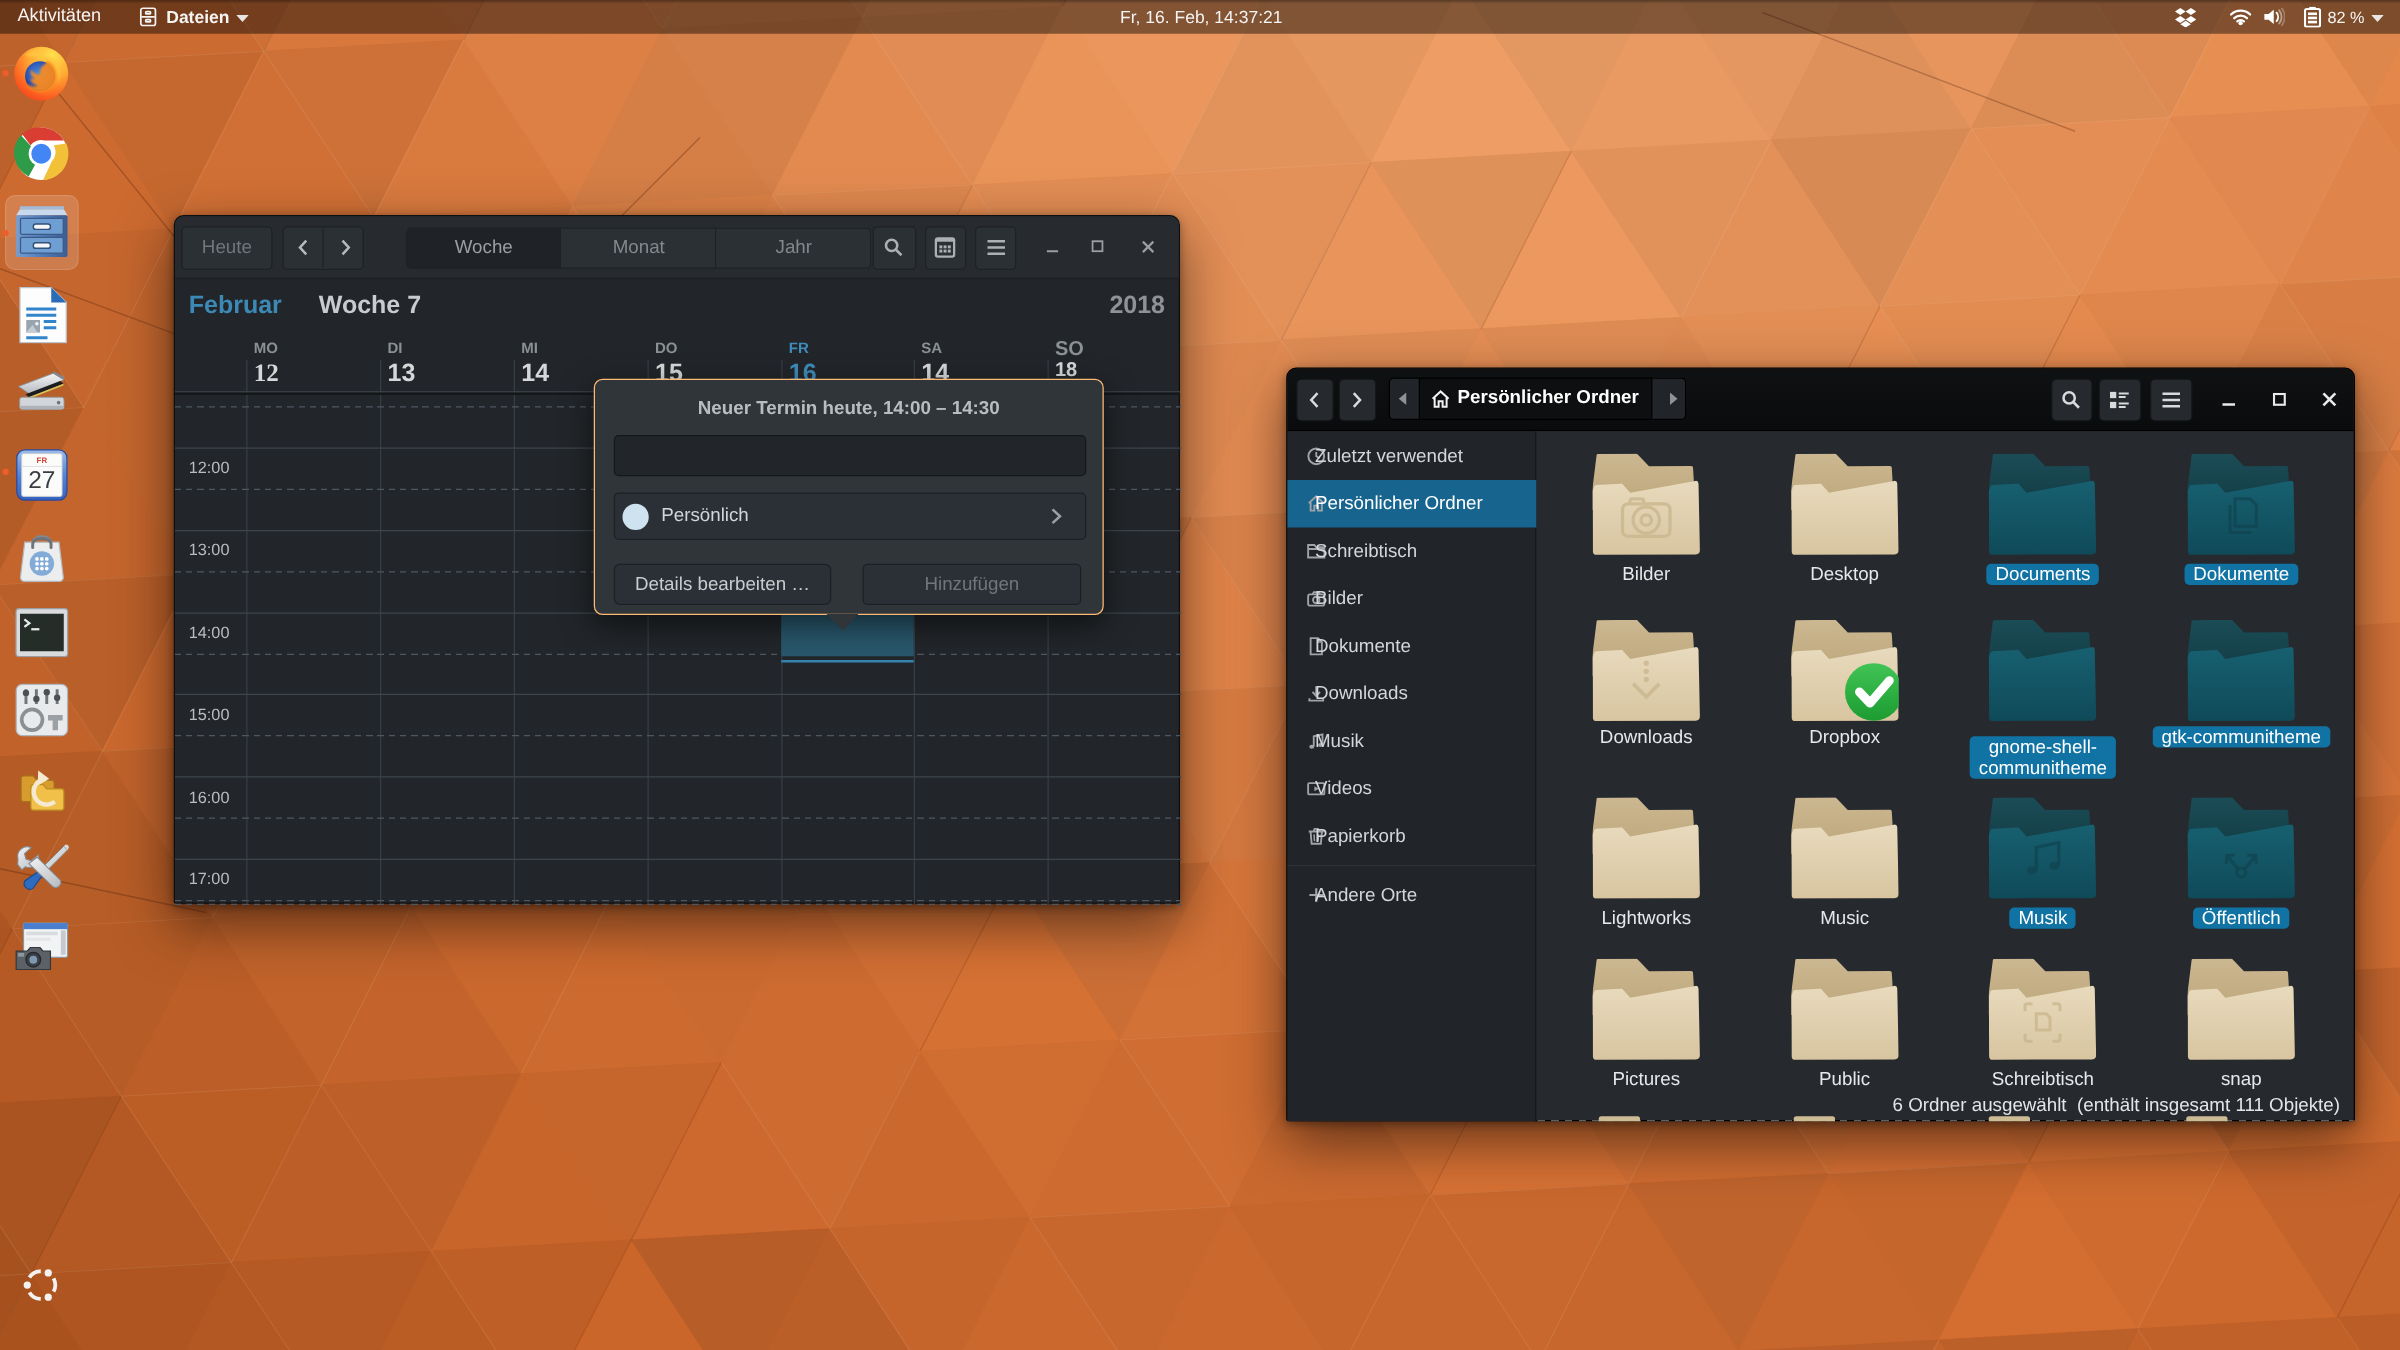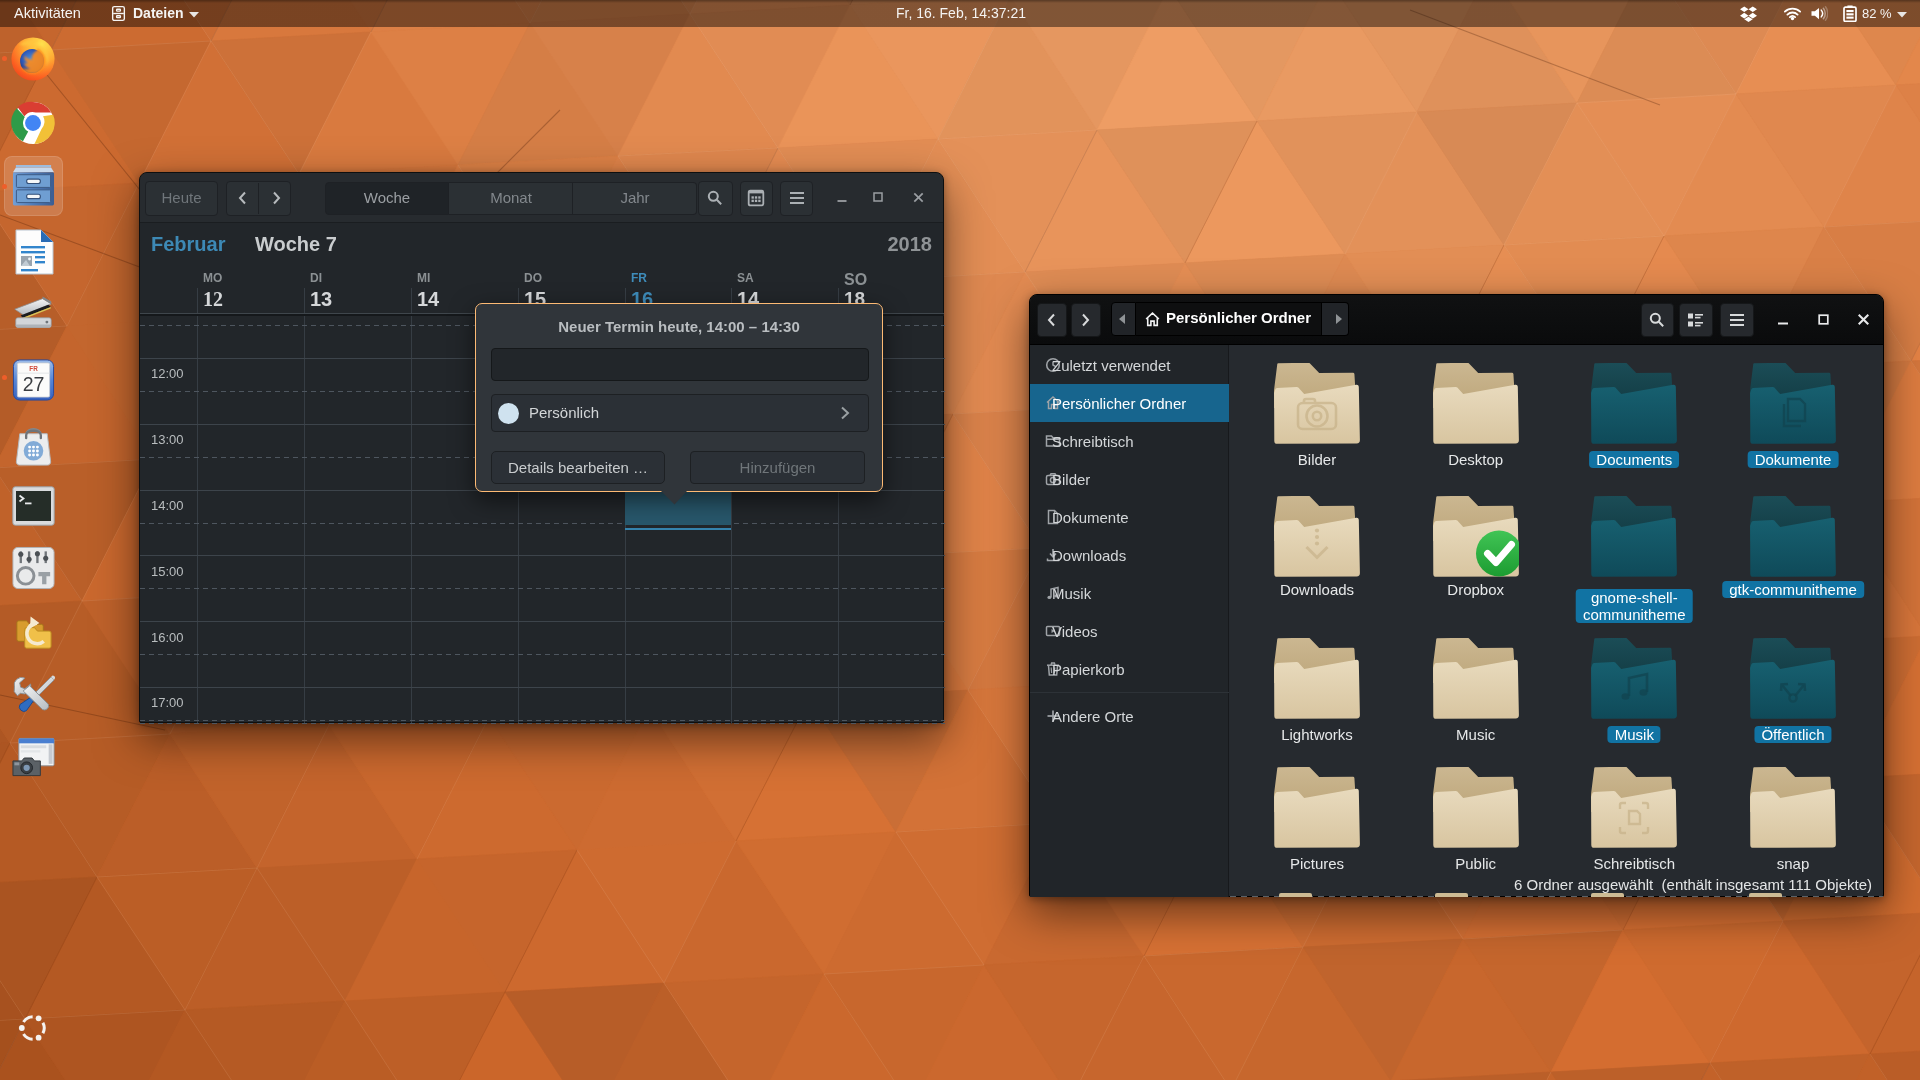--- a/index.html
+++ b/index.html
@@ -1159,21 +1159,21 @@
 <div class="abs" style="left:170px;top:115px;font-size:20px;font-weight:bold;color:#d5d7d9;">13</div>
 <div class="abs" style="left:277px;top:98px;font-size:12px;font-weight:bold;color:#8b9093;">MI</div>
 <div class="abs" style="left:277px;top:115px;font-size:20px;font-weight:bold;color:#d5d7d9;">14</div>
 <div class="abs" style="left:384px;top:98px;font-size:12px;font-weight:bold;color:#8b9093;">DO</div>
 <div class="abs" style="left:384px;top:115px;font-size:20px;font-weight:bold;color:#d5d7d9;">15</div>
 <div class="abs" style="left:491px;top:98px;font-size:12px;font-weight:bold;color:#3e8cba;">FR</div>
 <div class="abs" style="left:491px;top:115px;font-size:20px;font-weight:bold;color:#3e8cba;">16</div>
 <div class="abs" style="left:597px;top:98px;font-size:12px;font-weight:bold;color:#8b9093;">SA</div>
 <div class="abs" style="left:597px;top:115px;font-size:20px;font-weight:bold;color:#d5d7d9;">14</div>
 <div class="abs" style="left:704px;top:98px;font-size:16px;font-weight:bold;color:#8b9093;">SO</div>
-<div class="abs" style="left:704px;top:115px;font-size:19px;font-weight:bold;color:#d5d7d9;">18</div>
+<div class="abs" style="left:704px;top:115px;font-size:16px;font-weight:bold;color:#d5d7d9;">18</div>
 
 <div class="abs" style="left:57.2px;top:115px;width:1px;height:436px;background:#363d44;"></div>
 <div class="abs" style="left:164.0px;top:115px;width:1px;height:436px;background:#363d44;"></div>
 <div class="abs" style="left:270.9px;top:115px;width:1px;height:436px;background:#363d44;"></div>
 <div class="abs" style="left:377.7px;top:115px;width:1px;height:436px;background:#363d44;"></div>
 <div class="abs" style="left:484.6px;top:115px;width:1px;height:436px;background:#363d44;"></div>
 <div class="abs" style="left:591.4px;top:115px;width:1px;height:436px;background:#363d44;"></div>
 <div class="abs" style="left:698.3px;top:115px;width:1px;height:436px;background:#363d44;"></div>
 <div class="abs" style="left:0;top:140px;width:804px;height:1px;background:#3f464c;"></div>
 <div class="abs" style="left:0;top:141px;width:804px;height:2px;background:#15181b;"></div>

